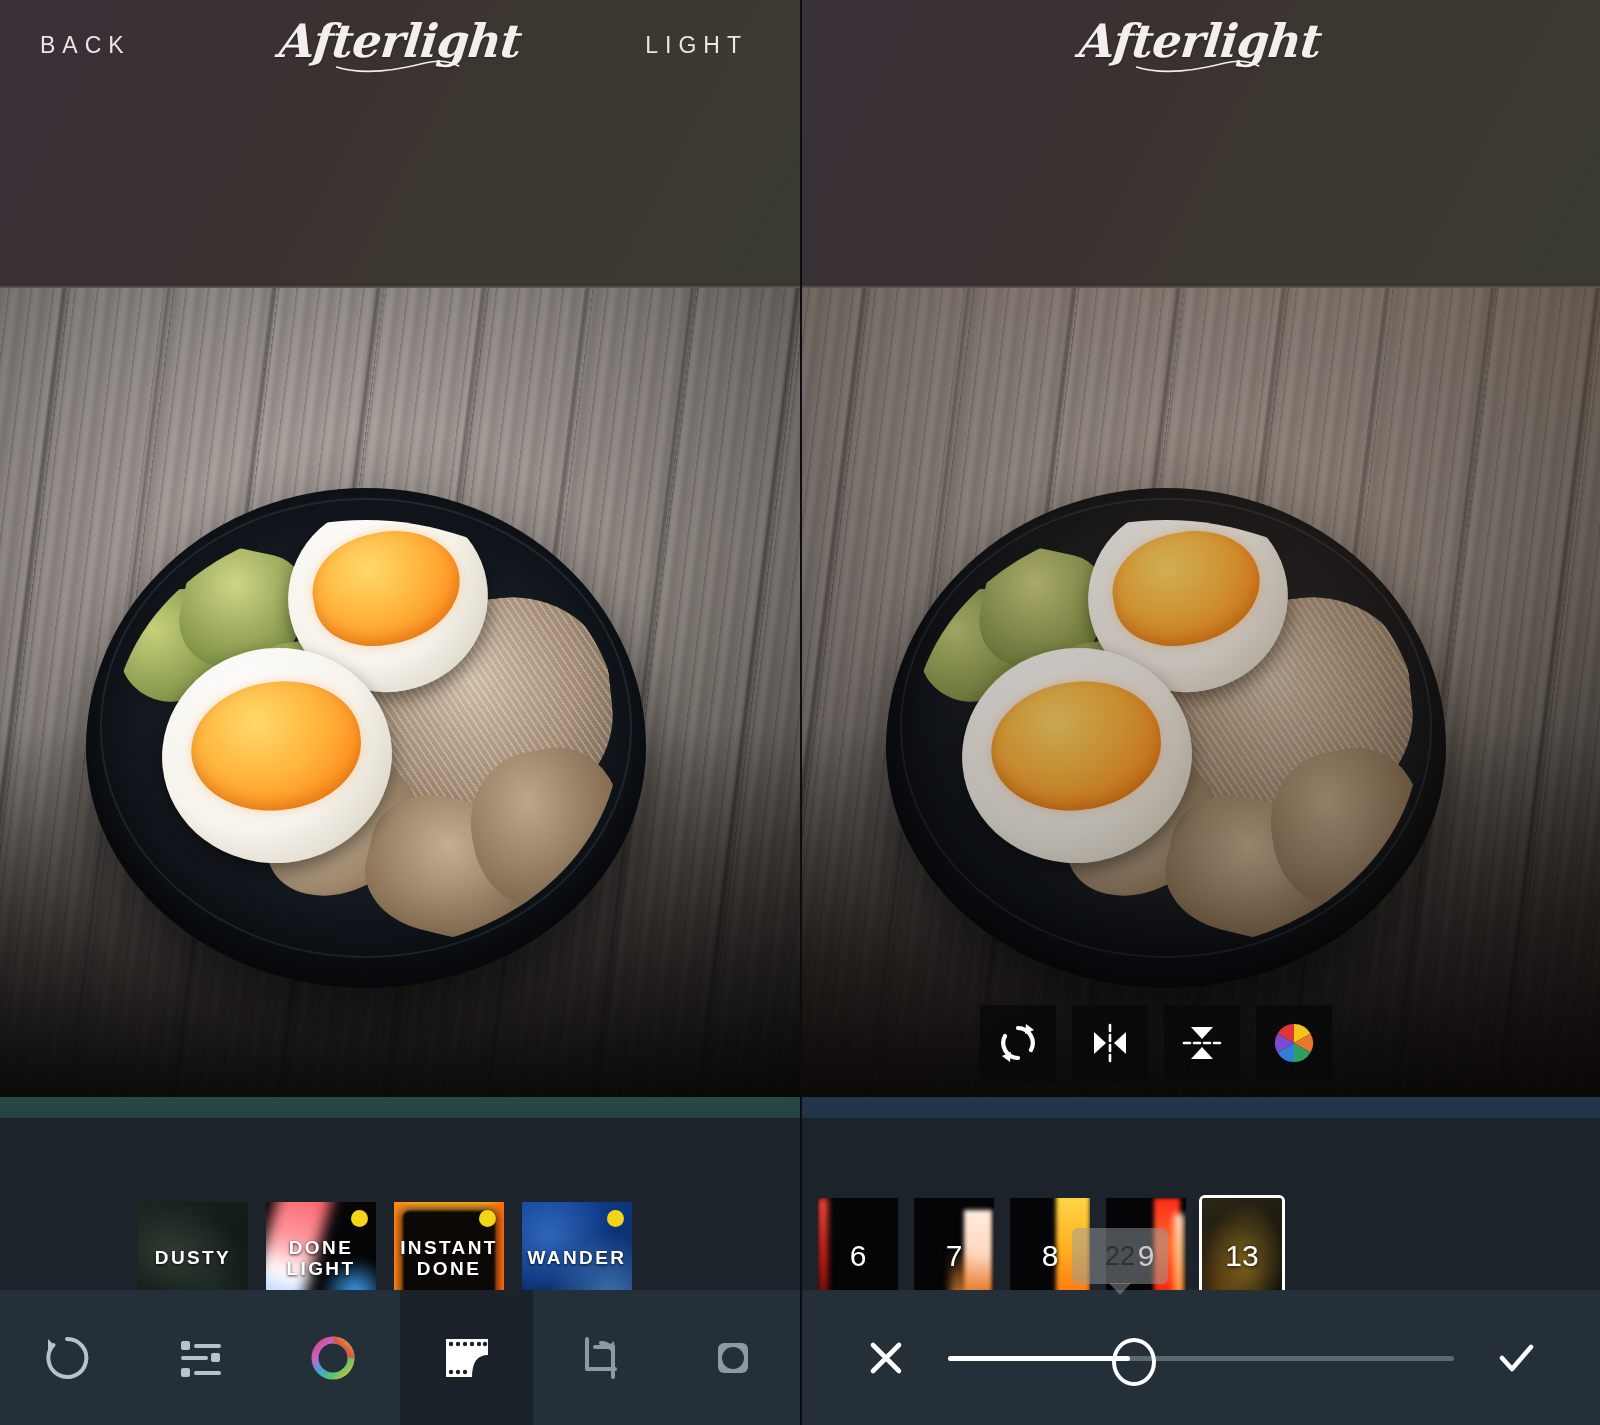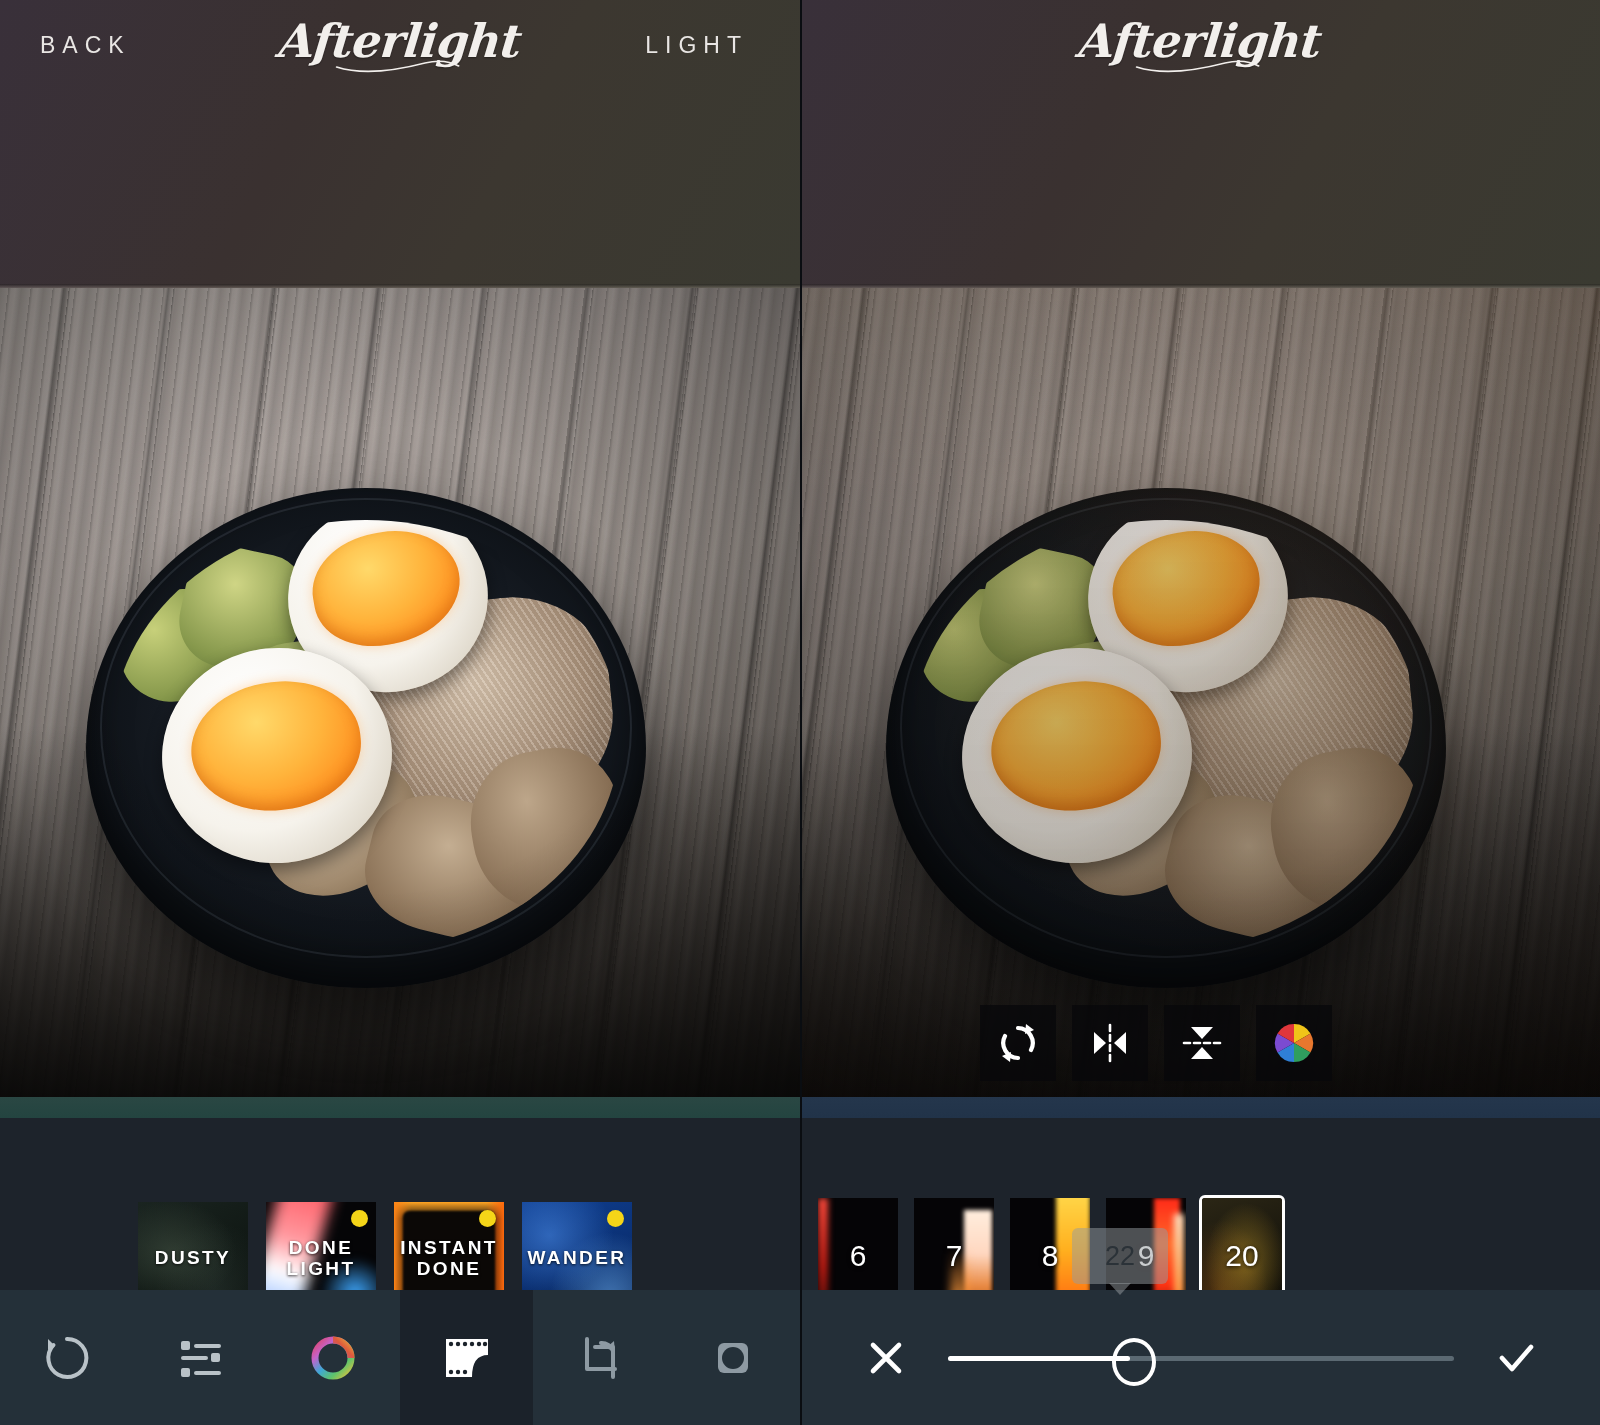--- a/index.html
+++ b/index.html
@@ -514,21 +514,21 @@
         <div class="nthumb">
           <div class="nb8" style="position:absolute;inset:0"></div>
           <span class="num">8</span>
         </div>
         <div class="nthumb">
           <div class="nb9" style="position:absolute;inset:0"></div>
           <span class="num">9</span>
         </div>
         <div class="nthumb sel">
           <div class="nb10" style="position:absolute;inset:0"></div>
-          <span class="num">20</span>
+          <span class="num">13</span>
         </div>
       </div>
     </div>
 
     <div class="toolbar-r">
       <div class="cancel">
         <svg width="48" height="48" viewBox="0 0 48 48">
           <path d="M11 11 L37 37 M37 11 L11 37" stroke="#ffffff" stroke-width="4.6" stroke-linecap="round"></path>
         </svg>
       </div>

